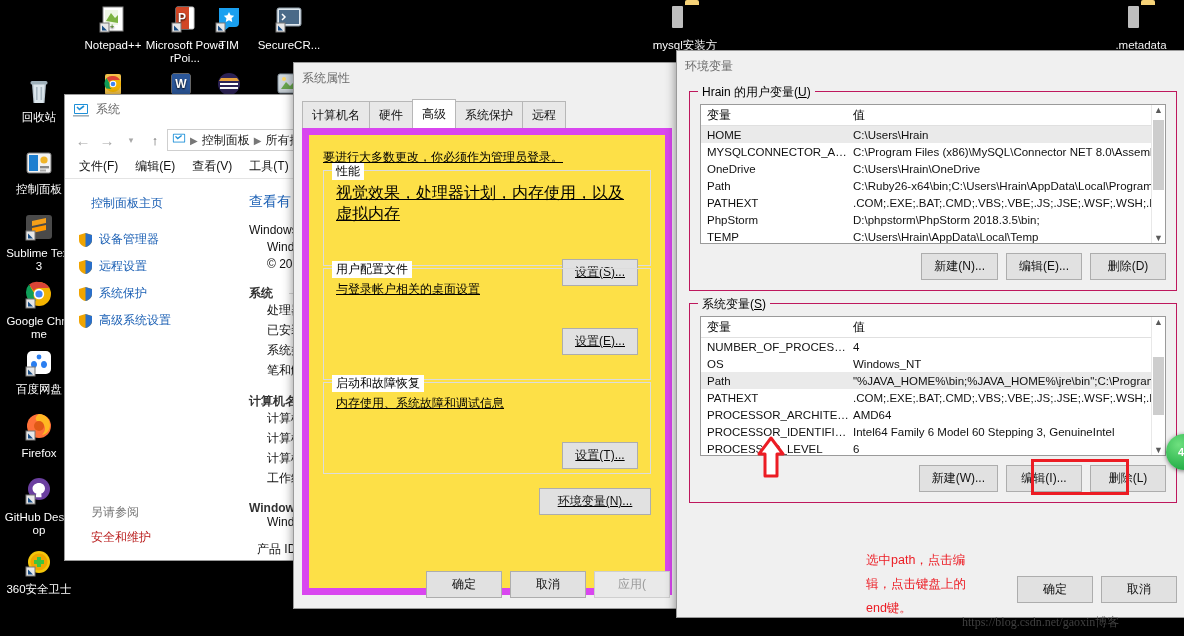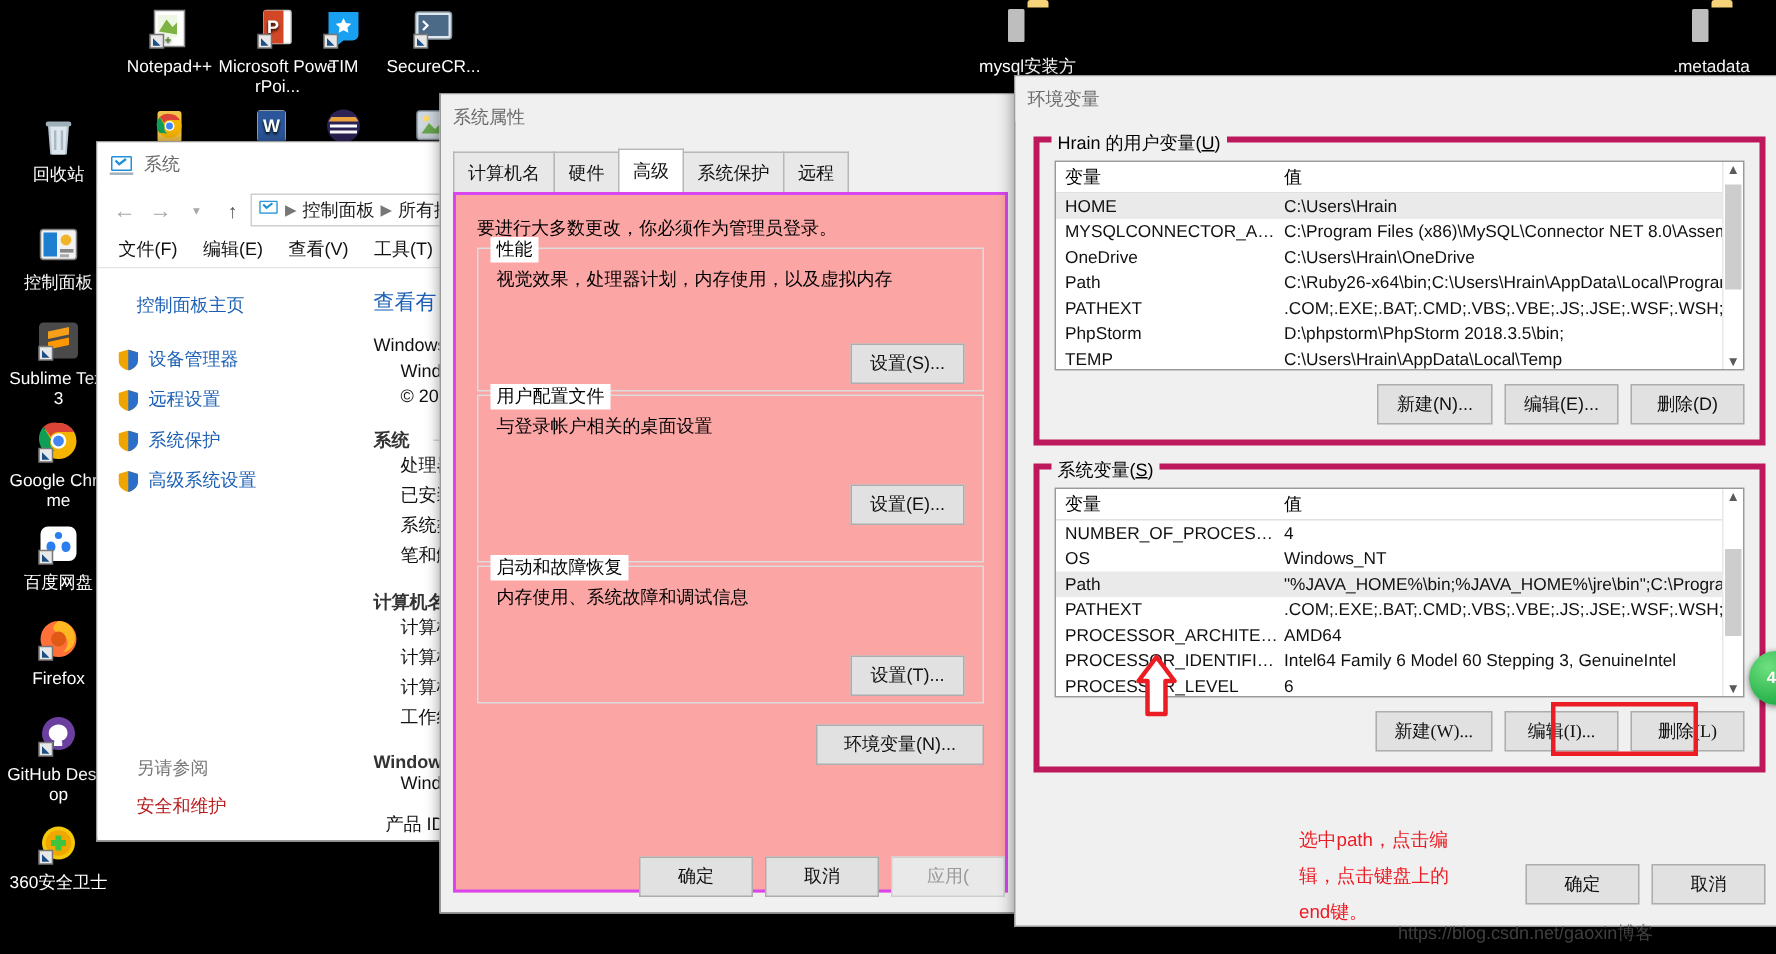--- a/index.html
+++ b/index.html
@@ -62,34 +62,34 @@
   .cpl-right .l2{ margin:0 0 3px 18px; }
   .cpl-group{ margin-top:14px; font-weight:bold; color:#333; position:relative; }
   .cpl-group .rule{position:absolute;left:40px;right:0;top:8px;height:1px;background:#d8d8d8;}
 
   
   #sysprop { left:293px; top:62px; width:388px; height:547px; }
   .tabstrip{ display:flex; padding:8px 6px 0 8px; background:#f0f0f0; position:relative; }
   .tab{ padding:5px 9px 4px; font-size:12px; border:1px solid #b7b7b7; border-bottom:none;
         background:#e8e8e8; margin-right:-1px; color:#111;}
   .tab.active{ background:#fff; position:relative; z-index:2; padding-top:6px; margin-top:-2px;}
-  .tabpanel{ margin:0 8px 8px; border:2px solid #d946ef; background:#fca5a5; height:calc(100% - 78px);
-             padding:14px 14px 0; position:relative; }
+  .tabpanel{ margin:0 8px 8px; border:7px solid #d946ef; background:#fde047; height:calc(100% - 78px);
+             padding:14px 14px 0; position:relative;text-decoration:underline; }
   .gbox{ border:1px solid #dcdcdc; margin-top:2px; padding:12px 12px 12px; position:relative;}
   .gbox > .legend{ position:absolute; top:-8px; left:8px; background:#fff; padding:0 4px; font-size:12px;}
   .btn{ background:#e1e1e1; border:1px solid #adadad; font-size:12px; padding:4px 12px;
         font-family:inherit; color:#111; min-width:76px; text-align:center; }
   .btn.disabled{ color:#9a9a9a; background:#e9e9e9; border-color:#cfcfcf; }
   .btn-row{ display:flex; justify-content:flex-end; margin-top:18px; }
   .dlg-foot{ position:absolute; bottom:10px; right:10px; display:flex; gap:8px; }
 
   
   #envdlg{ left:676px; top:50px; width:514px; height:568px; background:#f0f0f0; }
   .env-body{ padding:10px 12px 0; height:calc(100% - 30px); position:relative;}
-  .env-group{ border:4px solid #be185d; padding:12px 10px 10px; position:relative; margin-bottom:10px;}
+  .env-group{ border:1px solid #be185d; padding:12px 10px 10px; position:relative; margin-bottom:10px;}
   .env-group > .legend{ position:absolute; top:-8px; left:8px; background:#f0f0f0; padding:0 4px; font-size:12px;}
   .u{ text-decoration:underline; }
   .tbl{ border:1px solid #9a9a9a; background:#fff; position:relative; }
   .tbl-head{ display:flex; border-bottom:1px solid #e0e0e0; font-size:12px; height:21px; align-items:center;}
   .tbl-head .c1{ width:148px; padding-left:6px; }
   .tbl-head .c2{ flex:1; padding-left:4px; }
   .trow{ display:flex; height:17px; align-items:center; font-size:11.5px; color:#111; white-space:nowrap;}
   .trow.sel{ background:#eaeaea; }
   .trow .c1{ width:148px; padding-left:6px; overflow:hidden; text-overflow:ellipsis; }
   .trow .c2{ flex:1; padding-left:4px; overflow:hidden; }
@@ -446,21 +446,21 @@
     <div class="tab active">高级</div>
     <div class="tab">系统保护</div>
     <div class="tab">远程</div>
   </div>
 
   <div class="tabpanel">
     <div style="font-size:12px;margin-bottom:4px;">要进行大多数更改，你必须作为管理员登录。</div>
 
     <div class="gbox" style="height:96px;">
       <span class="legend">性能</span>
-      <div style="font-size:12px;">视觉效果，处理器计划，内存使用，以及虚拟内存</div>
+      <div style="font-size:16px;">视觉效果，处理器计划，内存使用，以及虚拟内存</div>
       <div class="btn-row" style="margin-top:34px;">
         <button class="btn">设置(S)...</button>
       </div>
     </div>
 
     <div class="gbox" style="height:112px;">
       <span class="legend">用户配置文件</span>
       <div style="font-size:12px;">与登录帐户相关的桌面设置</div>
       <div class="btn-row" style="margin-top:30px;">
         <button class="btn">设置(E)...</button>
@@ -580,21 +580,21 @@
           <div class="c1">PROCESSOR_LEVEL</div>
           <div class="c2">6</div>
         </div>
         <div class="scroll">
           <span>▲</span>
           <span class="thumb" style="top:40px;height:58px;"></span>
           <span>▼</span>
         </div>
       </div>
 
-      <div class="env-btnrow" style="position:relative;font-family:Liberation Serif, serif;">
+      <div class="env-btnrow" style="position:relative;">
         <button class="btn">新建(W)...</button>
         <button class="btn">编辑(I)...</button>
         <button class="btn">删除(L)</button>
         <span class="hilite-box" style="left:331px;top:-6px;width:98px;height:36px;"></span>
       </div>
     </div>
 
     <div style="position:absolute;right:12px;bottom:14px;display:flex;gap:8px;">
       <button class="btn">确定</button>
       <button class="btn">取消</button>
@@ -610,13 +610,13 @@
   <div>选中path，点击编</div>
   <div>辑，点击键盘上的</div>
   <div>end键。</div>
 </div>
 
 <div class="green-badge" style="left:1166px;top:434px;width:36px;height:36px;">
   <span>45</span>
 </div>
 
 <div class="taskbar"></div>
-<div class="watermark" style="left:932px;top:614px;">https://blog.csdn.net/gaoxin博客</div>
+<div class="watermark" style="left:962px;top:614px;font-family:Liberation Serif, serif;">https://blog.csdn.net/gaoxin博客</div>
 
 </body></html>

